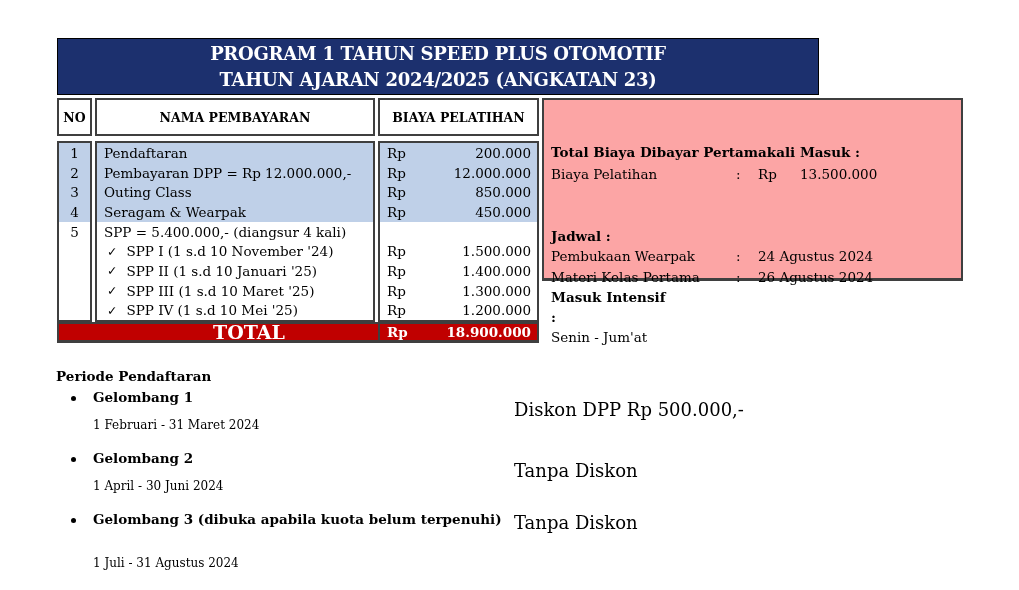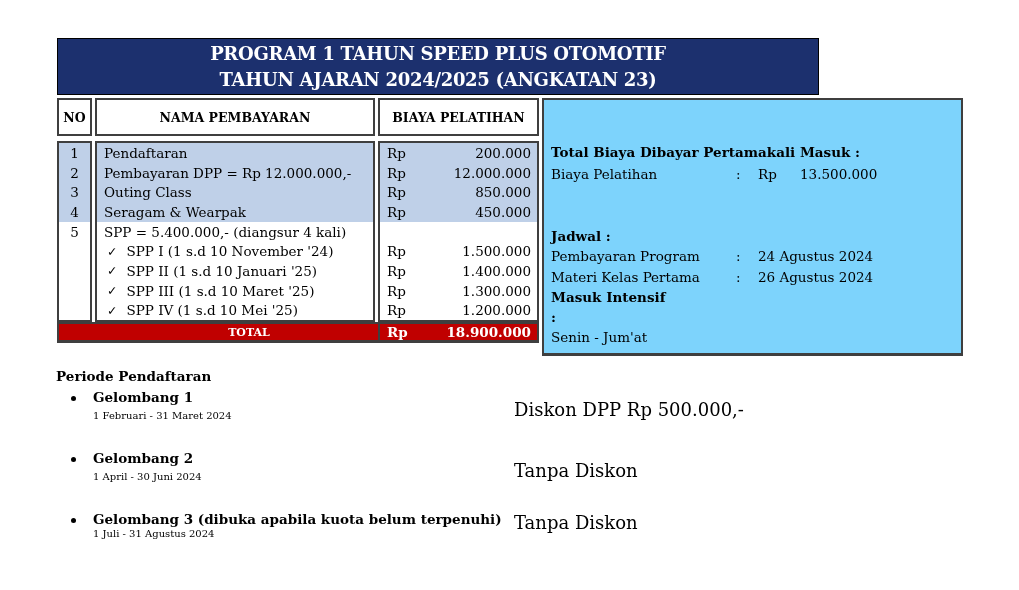--- a/index.html
+++ b/index.html
@@ -27,40 +27,40 @@
   .b-cost{left:378px;width:161px;}
   .line{flex:1;display:flex;align-items:center;}
   .blue{background:#bfd0e8;}
   .center{justify-content:center;}
   .nm{padding-left:7px;}
   .cost{justify-content:space-between;padding:0 6px 0 7px;}
   .chk{margin-left:10px;margin-right:9px;font-size:12.5px;}
 
   
   .total-label{left:57px;top:322px;width:384px;height:21px;background:#c00000;color:#fff;font-weight:bold;
-               display:flex;align-items:center;justify-content:center;font-size:11px;
+               display:flex;align-items:center;justify-content:center;font-size:19px;
                border:2px solid #3f3f3f;border-bottom-width:3px;}
   .total-amount{left:378px;top:322px;width:161px;height:21px;background:#c00000;color:#fff;font-weight:bold;
                 display:flex;align-items:center;justify-content:space-between;padding:0 6px 0 7px;font-size:13.5px;
                 border:2px solid #3f3f3f;border-bottom-width:3px;}
 
   
-  .rpanel{left:542px;top:98px;width:421px;height:258px;border:2px solid #3f3f3f;border-bottom-width:3px;background:#7dd3fc;}
+  .rpanel{left:542px;top:98px;width:421px;height:183px;border:2px solid #3f3f3f;border-bottom-width:3px;background:#fca5a5;}
   .rp-line{position:absolute;left:7px;width:406px;display:flex;font-size:13.5px;line-height:20px;}
   .rp-label{width:185px;flex:none;}
   .rp-colon{width:22px;flex:none;}
   .rp-curr{width:42px;flex:none;}
   .rp-amt{width:72px;flex:none;text-align:right;}
   .bold{font-weight:bold;}
 
   
   .p-title{left:56px;top:368px;font-weight:bold;font-size:13.5px;}
   .dot{width:5px;height:5px;border-radius:50%;background:#000;left:71px;}
   .g-name{left:93px;font-weight:bold;font-size:13.5px;}
-  .g-range{left:93px;font-size:10px;}
+  .g-range{left:93px;font-size:12px;margin-top:8px;}
   .g-disc{left:514px;font-size:18px;}
 </style>
 </head>
 <body>
 
 <div class="page">
 
   <div class="abs banner">
     <div>PROGRAM 1 TAHUN SPEED PLUS OTOMOTIF</div>
     <div>TAHUN AJARAN 2024/2025 (ANGKATAN 23)</div>
@@ -151,21 +151,21 @@
   <div class="abs rpanel">
     <div class="rp-line bold" style="top:42px;">Total Biaya Dibayar Pertamakali Masuk :</div>
     <div class="rp-line" style="top:64px;">
       <span class="rp-label">Biaya Pelatihan</span>
       <span class="rp-colon">:</span>
       <span class="rp-curr">Rp</span>
       <span class="rp-amt">13.500.000</span>
     </div>
     <div class="rp-line bold" style="top:126px;">Jadwal :</div>
     <div class="rp-line" style="top:146px;">
-      <span class="rp-label">Pembayaran Program</span>
+      <span class="rp-label">Pembukaan Wearpak</span>
       <span class="rp-colon">:</span>
       <span>24 Agustus 2024</span>
     </div>
     <div class="rp-line" style="top:167px;">
       <span class="rp-label">Materi Kelas Pertama</span>
       <span class="rp-colon">:</span>
       <span>26 Agustus 2024</span>
     </div>
     <div class="rp-line" style="top:187px;flex-direction:column;">
       <span class="rp-label bold">Masuk Intensif</span>
@@ -181,16 +181,16 @@
   <div class="abs g-range" style="top:410px;">1 Februari - 31 Maret 2024</div>
   <div class="abs g-disc" style="top:399px;">Diskon DPP Rp 500.000,-</div>
 
   <div class="abs dot" style="top:457px;"></div>
   <div class="abs g-name" style="top:450px;">Gelombang 2</div>
   <div class="abs g-range" style="top:471px;">1 April - 30 Juni 2024</div>
   <div class="abs g-disc" style="top:460px;">Tanpa Diskon</div>
 
   <div class="abs dot" style="top:518px;"></div>
   <div class="abs g-name" style="top:511px;">Gelombang 3 (dibuka apabila kuota belum terpenuhi)</div>
-  <div class="abs g-range" style="top:528px;">1 Juli - 31 Agustus 2024</div>
+  <div class="abs g-range" style="top:548px;">1 Juli - 31 Agustus 2024</div>
   <div class="abs g-disc" style="top:512px;">Tanpa Diskon</div>
 
 </div>
 
 </body></html>

